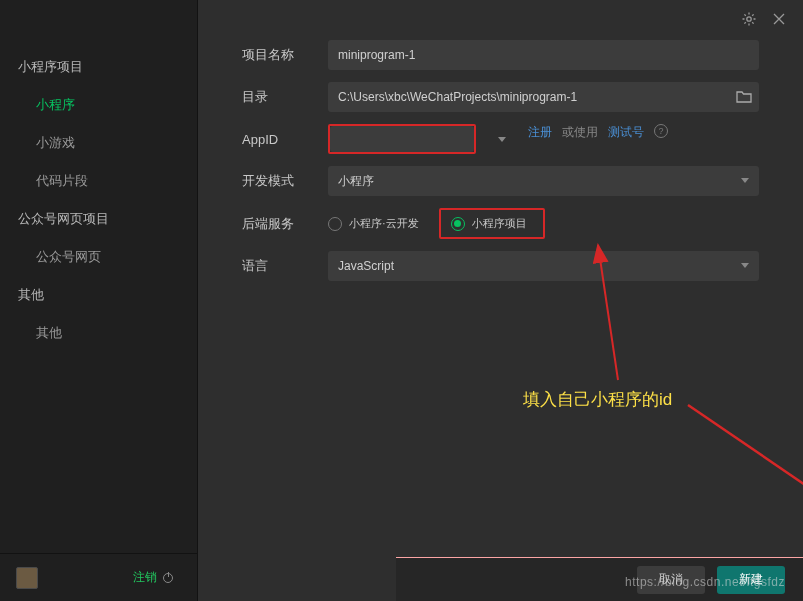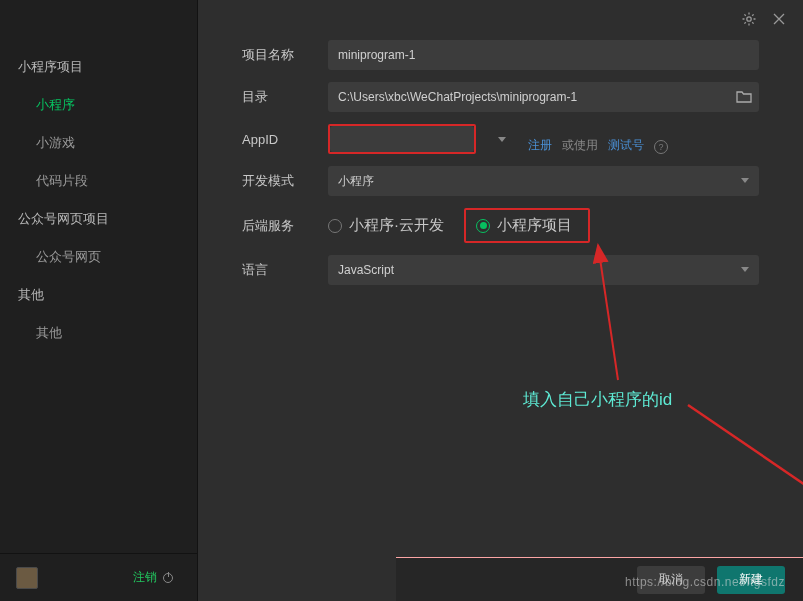--- a/index.html
+++ b/index.html
@@ -57,21 +57,21 @@
     .gear-icon svg, .close-icon svg { width: 16px; height: 16px; }
     .page-title {
       font-size: 22px; color: #eaeaea; font-weight: 400;
       margin: 38px 0 34px 44px;
     }
     .form { padding: 2px 44px; }
     .row {
       display: flex; align-items: center; margin-bottom: 12px;
     }
     .label { width: 86px; color: #c8c8c8; font-size: 13px; }
-    .field { flex: 1; display: flex; align-items: flex-end; gap: 10px; }
+    .field { flex: 1; display: flex; align-items: flex-start; gap: 10px; }
     .input, .select {
       height: 30px; background: #3c3c3c; border: none;
       border-radius: 3px; color: #d0d0d0; padding: 0 10px;
       font-size: 12px; width: 100%;
     }
     .input-wrap { position: relative; flex: 1; display: flex; }
     .folder-btn {
       position: absolute; right: 6px; top: 6px;
       width: 18px; height: 18px; cursor: pointer;
     }
@@ -104,30 +104,30 @@
       border-radius: 50%; display: inline-flex;
       align-items: center; justify-content: center;
     }
     .radio.checked { border-color: #07c160; }
     .radio.checked::after {
       content: ""; width: 7px; height: 7px;
       background: #07c160; border-radius: 50%;
     }
     .radio-option {
       display: flex; align-items: center; gap: 7px;
-      color: #c8c8c8; font-size: 15px; cursor: pointer;
+      color: #c8c8c8; font-size: 11px; cursor: pointer;
     }
     .backend-highlight {
       border: 2px solid #d62727; padding: 6px 16px 6px 10px;
       border-radius: 2px;
     }
 
     .annotation {
       position: absolute; left: 325px; top: 388px;
-      color: #5eead4; font-size: 17px;
+      color: #fde047; font-size: 17px;
     }
     .arrow-svg { position: absolute; pointer-events: none; }
 
     .footer {
       position: absolute; bottom: 0; right: 0; left: 198px;
       height: 44px; background: #262626;
       display: flex; align-items: center; justify-content: flex-end;
       gap: 12px; padding-right: 18px;
       border-top: 1px solid #fca5a5;
     }

